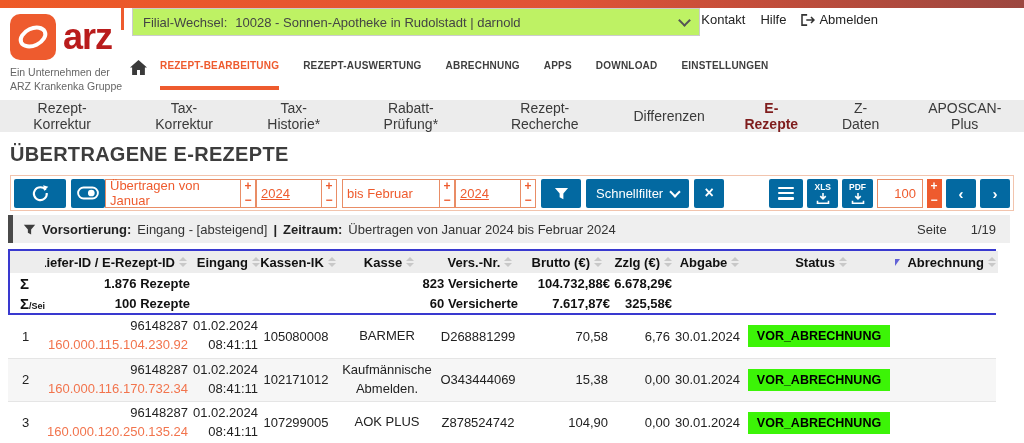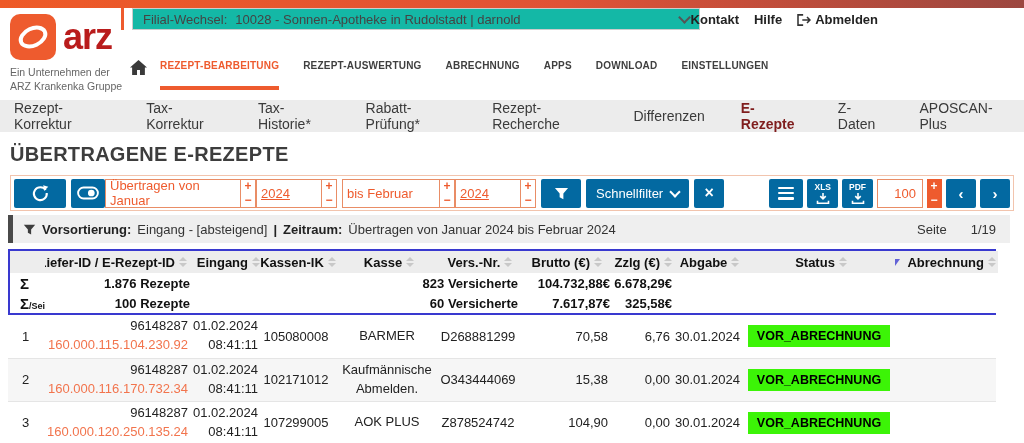--- a/index.html
+++ b/index.html
@@ -7,33 +7,33 @@
        font-family:"Liberation Sans",sans-serif;color:#333;}
   
   .top-accent{height:8px;background:linear-gradient(90deg,#ee5a27 0%,#e05236 55%,#9c4740 100%);}
   
   .header{height:92px;position:relative;background:#fff;}
   .logo-row{position:absolute;left:10px;top:6px;display:flex;align-items:center;gap:7px;}
   .logo-badge{width:46px;height:46px;background:#ee5b2e;border-radius:10px;display:flex;align-items:center;justify-content:center;}
   .logo-name{color:#b91c1c;font-size:36px;font-weight:bold;line-height:1;letter-spacing:-1px;}
   .logo-sub{position:absolute;left:10px;top:58px;font-size:10.5px;color:#666;line-height:1.3;}
   .accent-mark{position:absolute;left:121px;top:0;width:3px;height:22px;background:#ee5b2e;}
-  .branch-select{position:absolute;left:132px;top:0;width:568px;height:22px;border:1px solid #ccc;
-       display:flex;align-items:center;gap:8px;padding:0 10px;font-size:13px;color:#444;background:#14b8a6;box-sizing:border-box;cursor:pointer;}
+  .branch-select{position:absolute;left:132px;top:0;width:568px;height:28px;border:1px solid #ccc;
+       display:flex;align-items:center;gap:8px;padding:0 10px;font-size:13px;color:#444;background:#bef264;box-sizing:border-box;cursor:pointer;}
   .branch-select .chev{margin-left:auto;}
   .chev{width:7px;height:7px;border-right:2px solid #555;border-bottom:2px solid #555;transform:rotate(45deg);display:inline-block;margin-top:-3px;}
   .top-links{position:absolute;right:146px;top:4px;display:flex;align-items:center;gap:15px;font-size:13px;color:#222;}
-  .top-links .lnk{cursor:pointer;display:flex;align-items:center;gap:4px;font-weight:bold;}
+  .top-links .lnk{cursor:pointer;display:flex;align-items:center;gap:4px;}
   .home{position:absolute;left:130px;top:52px;cursor:pointer;}
   .main-nav{position:absolute;left:160px;top:52px;display:flex;gap:24px;font-size:10px;font-weight:bold;color:#3f3f3f;}
   .main-nav .nav-item{padding-bottom:15px;cursor:pointer;letter-spacing:0.2px;}
   .main-nav .nav-item.active{color:#ee5b2e;border-bottom:4px solid #ee5b2e;}
   
   .subnav{height:32px;background:#ececec;display:flex;align-items:center;gap:36px;padding:0 14px;font-size:14px;color:#3a3a3a;}
-  .subnav .sub-item{cursor:pointer;}
+  .subnav .sub-item{cursor:pointer;text-align:center;}
   .subnav .sub-item.active{color:#7f1d1d;font-weight:bold;}
   
   .page-title{margin:11px 0 9px 10px;font-size:20px;font-weight:bold;color:#3d3d3d;letter-spacing:0.3px;}
   
   .toolbar{margin:0 10px;height:36px;border:1px solid #f2c4ad;box-sizing:border-box;padding:2px 3px;
        display:flex;align-items:center;gap:5px;background:#fff;}
   .tbtn{background:#0369a1;color:#fff;border:none;height:29px;min-width:30px;border-radius:2px;
        display:flex;align-items:center;justify-content:center;font-family:inherit;cursor:pointer;padding:0 6px;box-sizing:border-box;}
   .tbtn.refresh{width:52px;}
   .tgroup{display:flex;align-items:center;}

